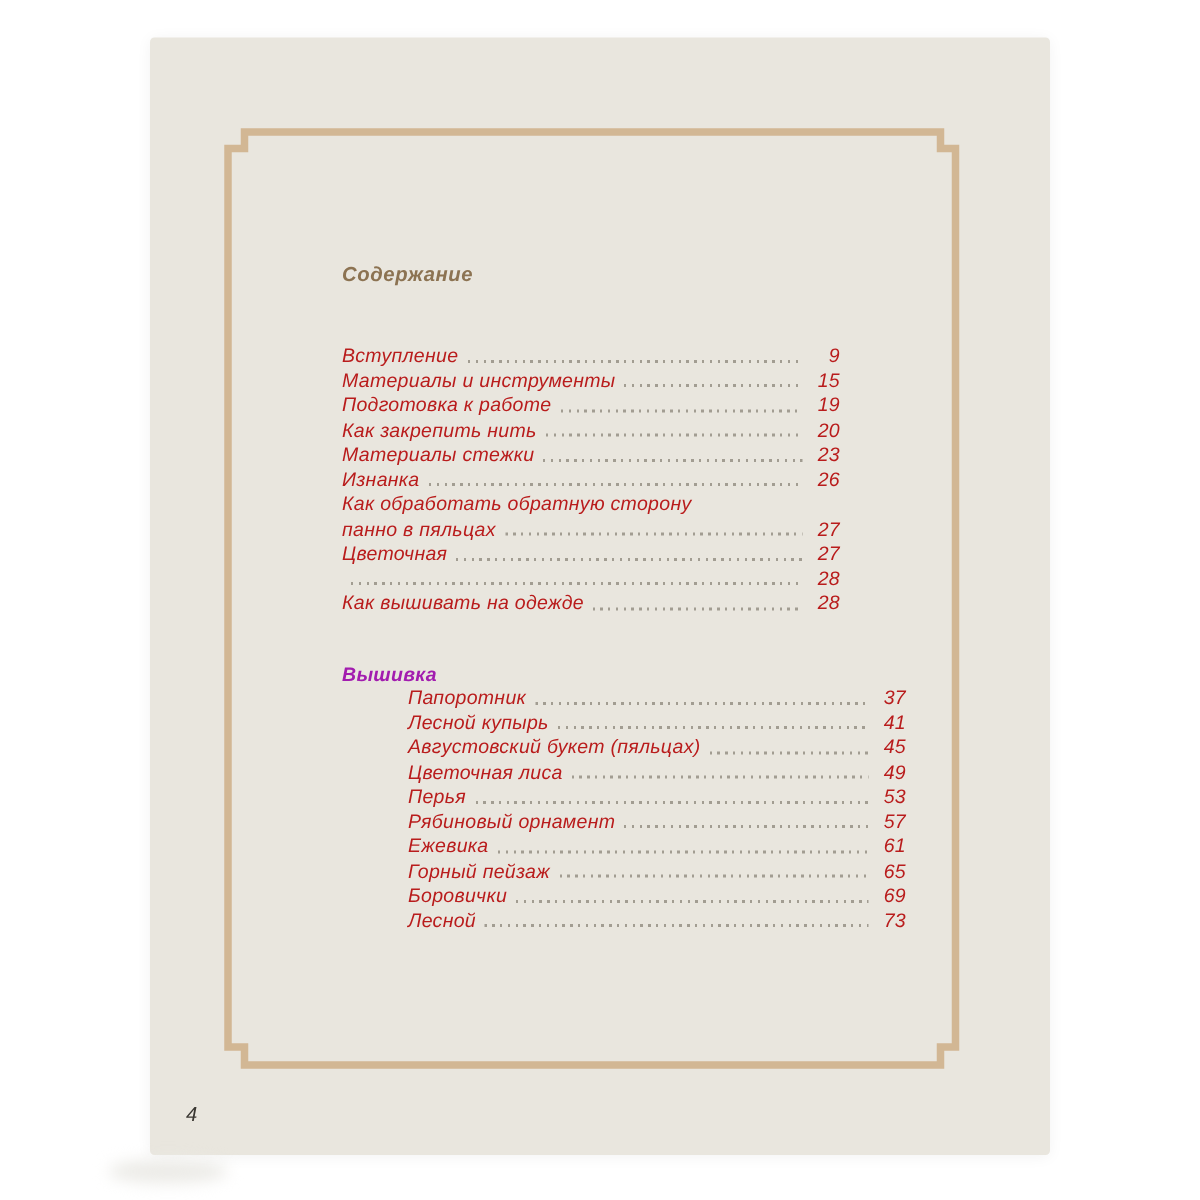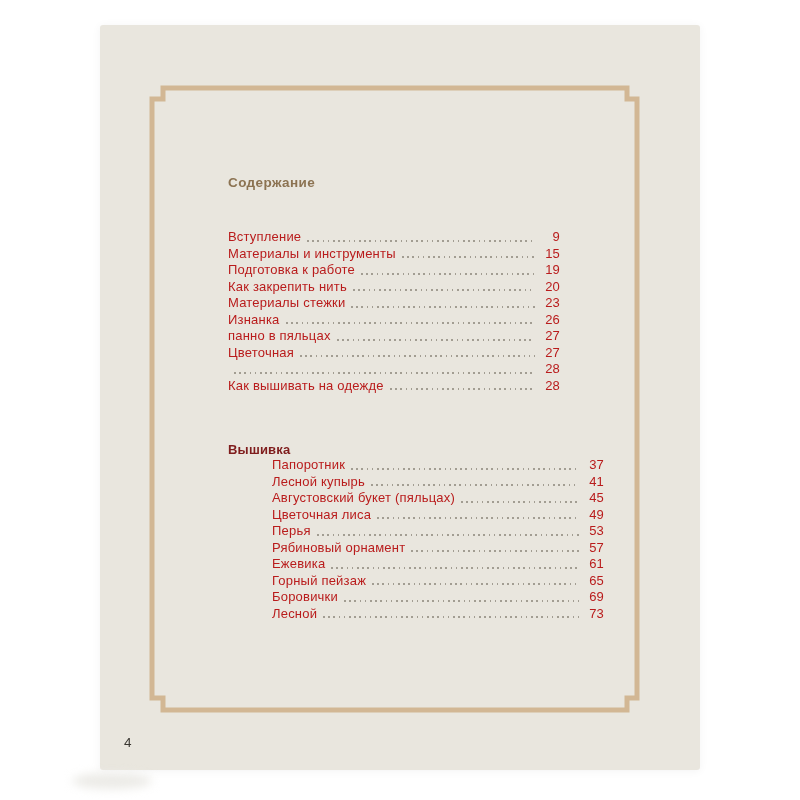--- a/index.html
+++ b/index.html
@@ -14,20 +14,21 @@
   }
   .book-page {
     position: absolute;
     left: 100px;
     top: 25px;
     width: 600px;
     height: 745px;
     background: #e9e6de;
     border-radius: 3px;
     box-shadow: 0 1px 10px rgba(0,0,0,0.05);
+    font-style: italic;
   }
   .frame-svg {
     position: absolute;
     left: 0;
     top: 0;
     display: block;
   }
   .toc-heading {
     position: absolute;
     left: 128px;
@@ -46,21 +47,21 @@
     letter-spacing: 0.2px;
   }
   .toc-part1 { top: 204px; }
   .toc-part2 { top: 432px; margin-left: 44px; }
   .section-title {
     position: absolute;
     left: 128px;
     top: 417px;
     font-size: 13px;
     font-weight: bold;
-    color: #7f1d1d;
+    color: #a21caf;
     letter-spacing: 0.2px;
   }
   .toc-row {
     display: flex;
     align-items: baseline;
     height: 16.5px;
     line-height: 16.5px;
   }
   .toc-row .entry-label { white-space: nowrap; }
   .toc-row .leader-dots {
@@ -132,20 +133,25 @@
     <div class="toc-row">
       <span class="entry-label">Материалы стежки</span>
       <span class="leader-dots"></span>
       <span class="entry-page">23</span>
     </div>
     <div class="toc-row">
       <span class="entry-label">Изнанка</span>
       <span class="leader-dots"></span>
       <span class="entry-page">26</span>
     </div>
+    <div class="toc-row no-leader">
+      <span class="entry-label">Как обработать обратную сторону</span>
+      <span class="leader-dots"></span>
+      <span class="entry-page"></span>
+    </div>
     <div class="toc-row">
       <span class="entry-label">панно в пяльцах</span>
       <span class="leader-dots"></span>
       <span class="entry-page">27</span>
     </div>
     <div class="toc-row">
       <span class="entry-label">Цветочная</span>
       <span class="leader-dots"></span>
       <span class="entry-page">27</span>
     </div>

